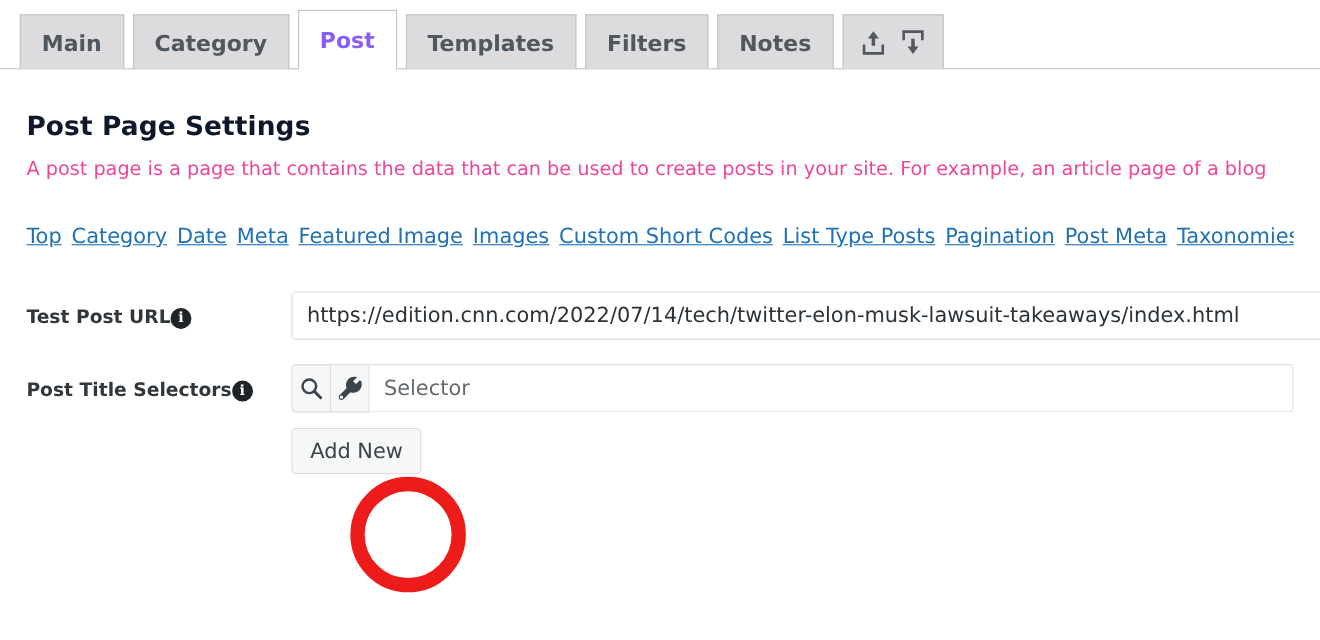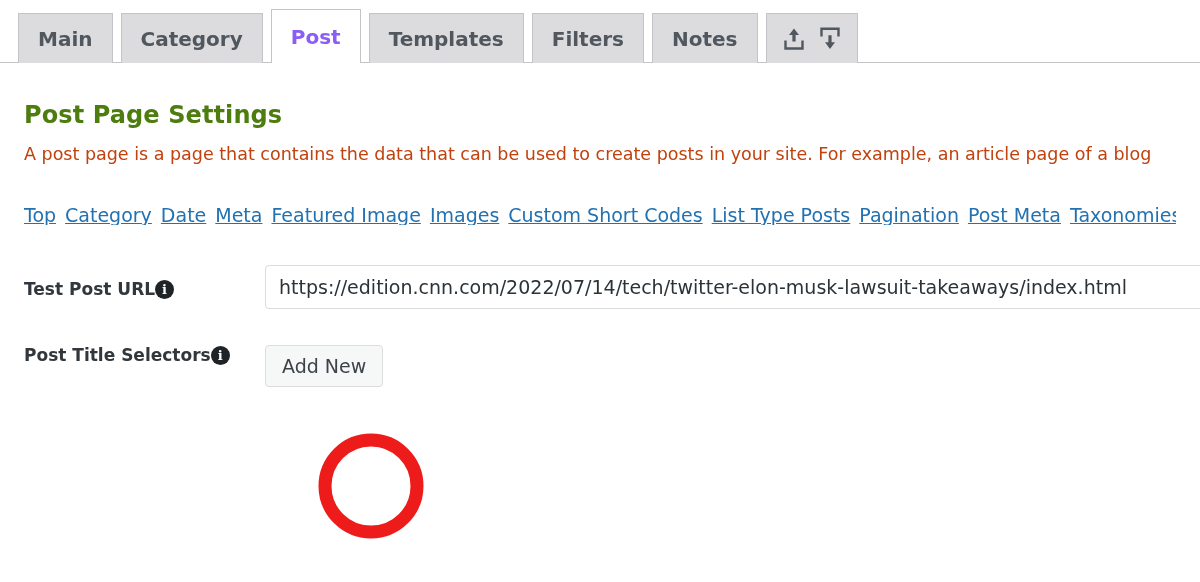--- a/index.html
+++ b/index.html
@@ -82,28 +82,28 @@
   }
   .tab-icons svg { display: block; }
 
   
   .content {
     padding: 0 24px;
   }
   h2.page-title {
     font-size: 24px;
     font-weight: bold;
-    color: #4d7c0f;
+    color: #0f172a;
     margin: 38px 0 0 0;
     letter-spacing: 0.1px;
   }
   p.page-desc {
     font-size: 17.5px;
     line-height: 27px;
-    color: #c2410c;
+    color: #ec4899;
     margin: 12px 0 0 0;
     white-space: nowrap;
   }
 
   .anchor-row {
     margin-top: 38px;
     white-space: nowrap;
     font-size: 19px;
     line-height: 1;
     overflow: hidden;
@@ -290,20 +290,39 @@
         <input class="text-input" type="text" value="https://edition.cnn.com/2022/07/14/tech/twitter-elon-musk-lawsuit-takeaways/index.html" style="">
       </div>
     </div>
 
     <div class="field-row">
       <div class="field-label">
         <span>Post Title Selectors</span>
         <span class="info-icon">i</span>
       </div>
       <div class="field-control">
+        <div class="selector-line">
+          <button class="icon-btn first">
+            <span>
+              <svg width="22" height="22" viewBox="0 0 22 22" aria-hidden="true">
+                <circle cx="9.2" cy="9.2" r="6.2" fill="none" stroke="#3c434a" stroke-width="2.2"></circle>
+                <line x1="13.8" y1="13.8" x2="19.5" y2="19.5" stroke="#3c434a" stroke-width="2.6" stroke-linecap="round"></line>
+              </svg>
+            </span>
+          </button>
+          <button class="icon-btn second">
+            <span>
+              <svg width="24" height="24" viewBox="0 0 24 24" aria-hidden="true">
+                <path d="M21.2 4.6 L17.6 8.2 L15.0 5.6 L18.6 2.0 C15.9 1.1 12.8 1.7 10.7 3.8 C8.5 6.0 7.9 9.2 9.0 11.9 L2.6 18.3 C1.6 19.3 1.6 20.9 2.6 21.9 C3.6 22.9 5.2 22.9 6.2 21.9 L12.6 15.5 C15.3 16.6 18.5 16.0 20.7 13.8 C22.8 11.7 23.4 8.6 22.5 5.9 Z" fill="#3c434a"></path>
+                <circle cx="4.4" cy="20.1" r="1.5" fill="#f6f7f7"></circle>
+              </svg>
+            </span>
+          </button>
+          <input class="selector-input" type="text" placeholder="Selector" style="">
+        </div>
         <button class="addnew-btn">Add New</button>
       </div>
     </div>
 
   </div>
 </div>
 
 <svg class="annotation-circle" style="left:310px; top:425px;" width="122" height="122" viewBox="0 0 122 122">
   <circle cx="61" cy="61" r="46" fill="none" stroke="#ee1b1b" stroke-width="13"></circle>
 </svg>

